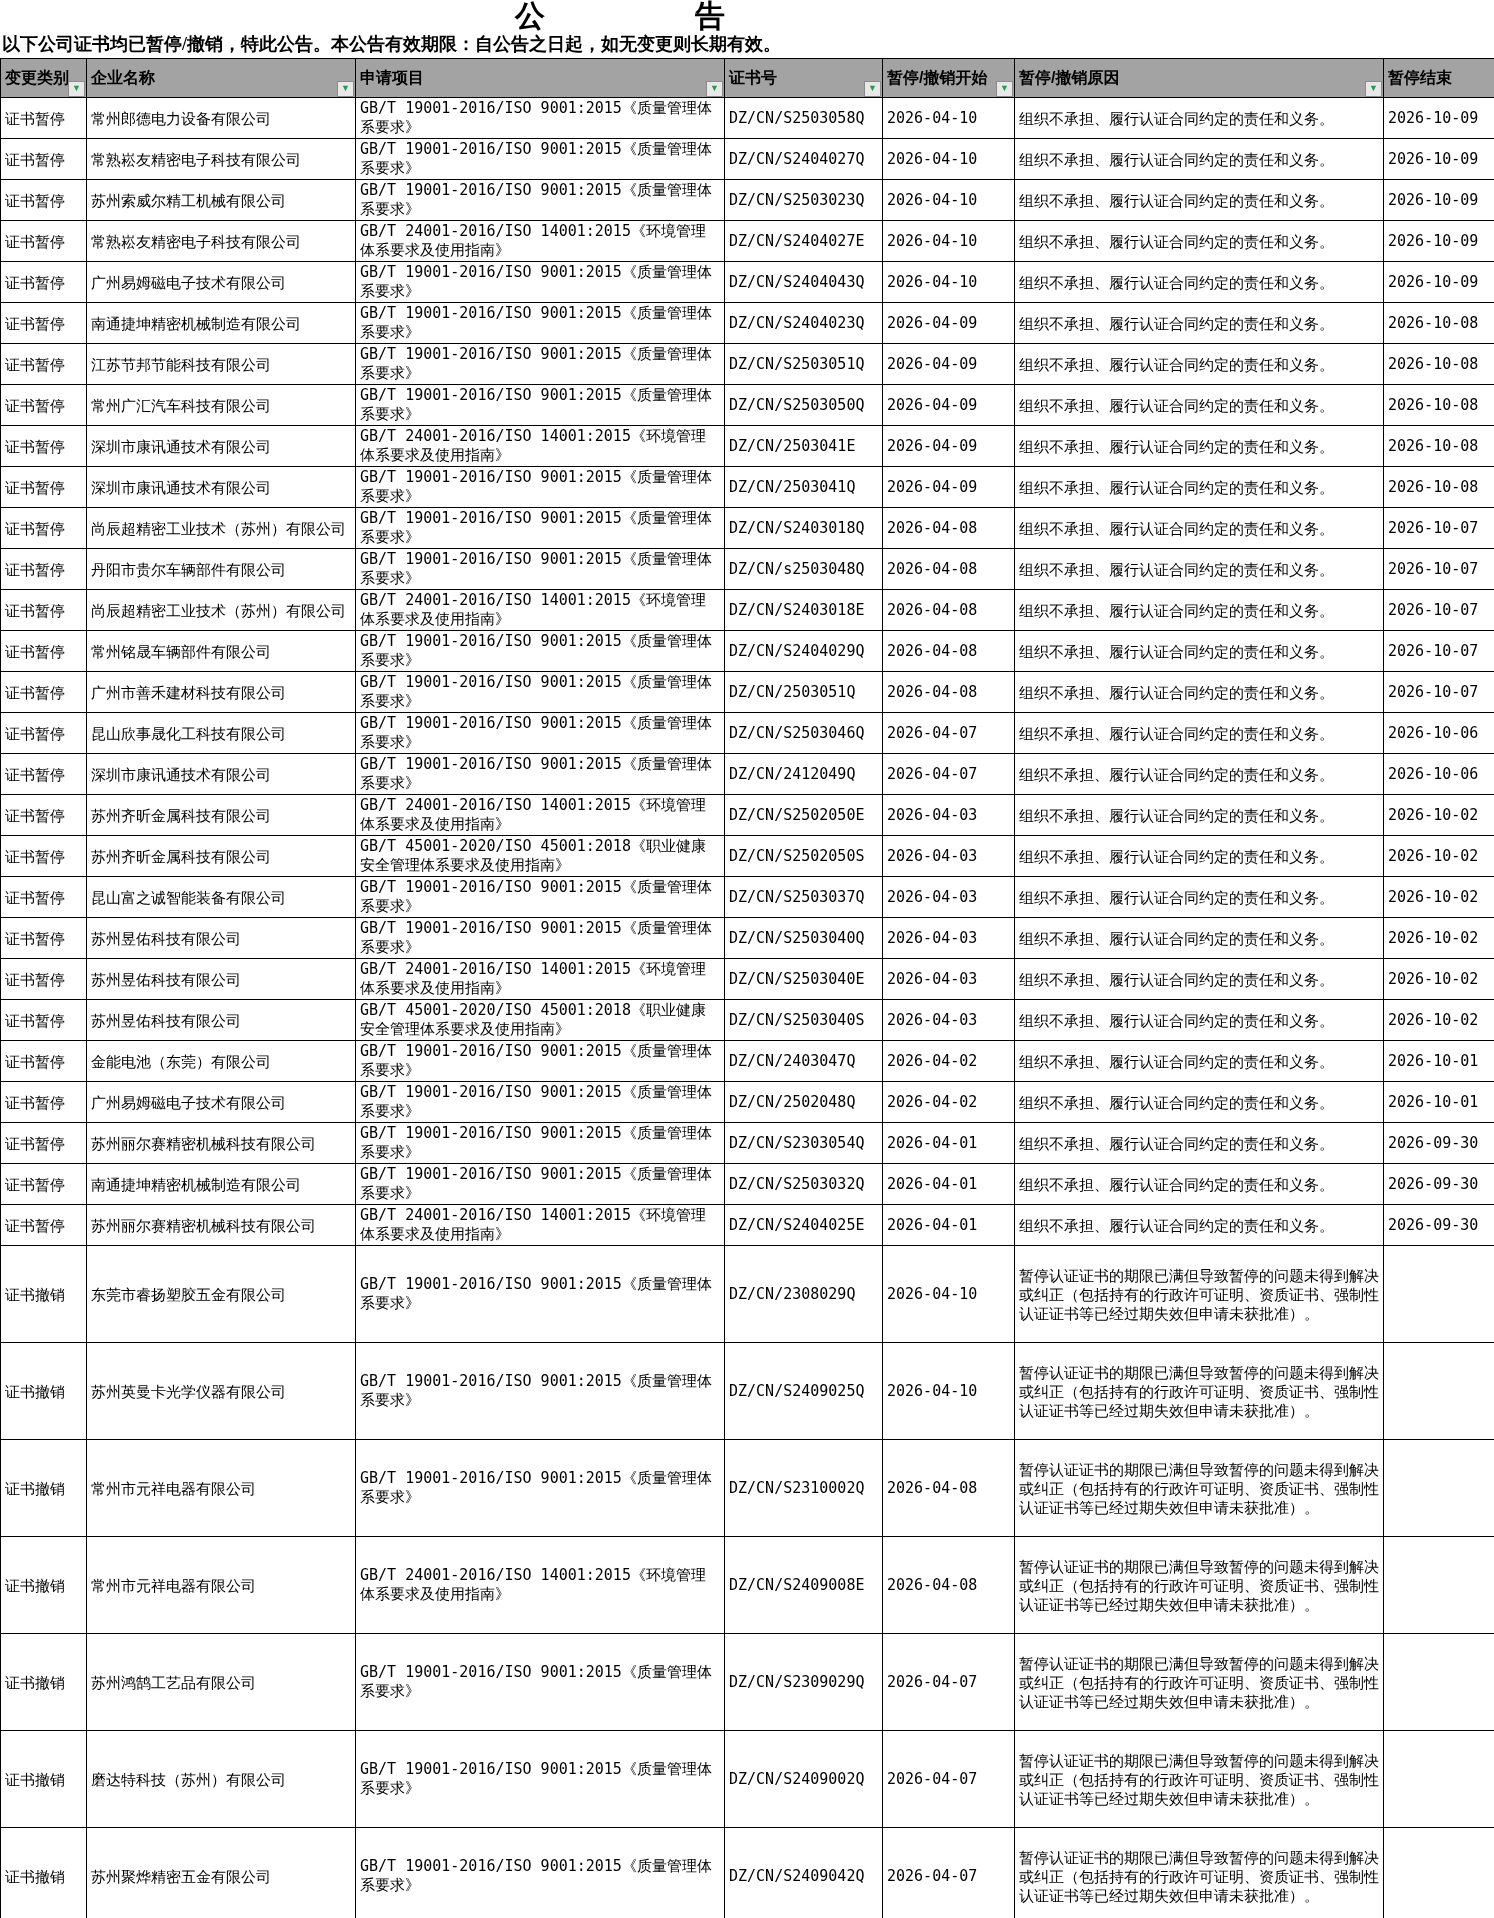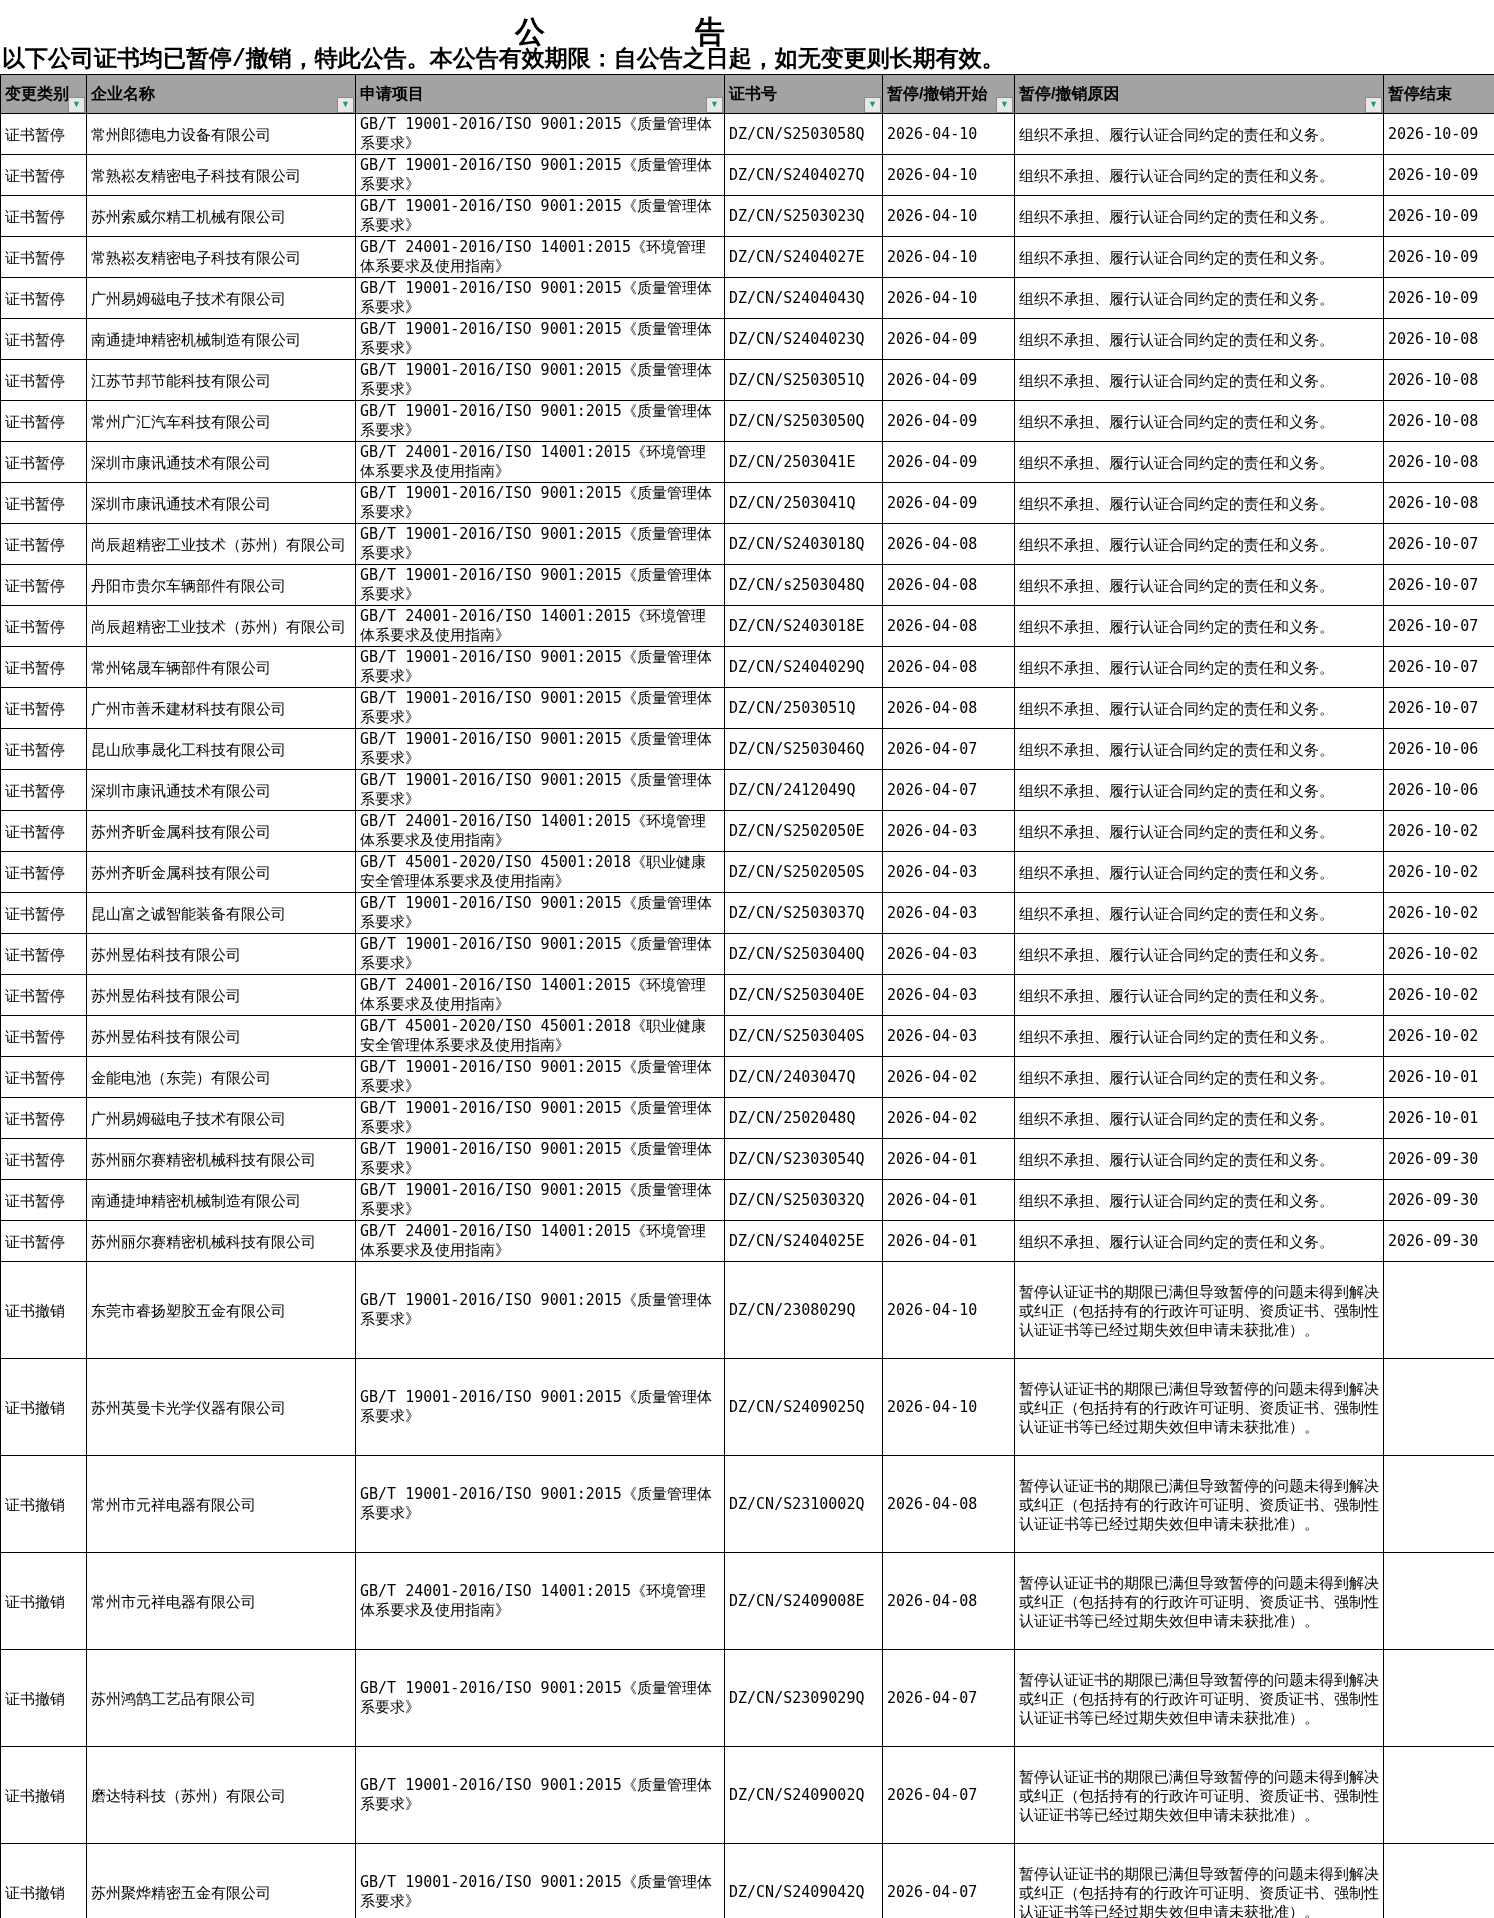--- a/index.html
+++ b/index.html
@@ -1,21 +1,21 @@
 <!DOCTYPE html>
 <html><head>
 <meta charset="utf-8">
 <style>
   html,body{margin:0;padding:0;background:#fff;}
   body{width:1494px;font-family:"DejaVu Sans Mono","Liberation Mono",monospace;color:#000;}
   .page{width:1494px;}
   .title{font-family:"Liberation Sans","DejaVu Sans",sans-serif;font-weight:bold;font-size:30px;
          line-height:32px;text-align:center;width:1240px;letter-spacing:150px;padding-left:150px;
-         box-sizing:border-box;white-space:nowrap;margin-top:16px;}
-  .notice{font-family:Liberation Mono, monospace;font-weight:bold;font-size:23px;
+         box-sizing:border-box;white-space:nowrap;}
+  .notice{font-family:Liberation Serif, serif;font-weight:bold;font-size:18px;
           line-height:22px;padding:1px 2px 3px 2px;}
   table{border-collapse:collapse;table-layout:fixed;width:1494px;}
   th,td{border:1px solid #000;padding:1px 4px;vertical-align:middle;text-align:left;
         overflow:hidden;word-break:break-word;}
   th{background:#a3a3a3;font-size:16px;font-weight:bold;position:relative;height:36px;
      font-family:"Liberation Sans","DejaVu Sans",sans-serif;}
   td{font-size:15px;line-height:19px;}
   td[data-name="cell-category"],td[data-name="cell-company"],td[data-name="cell-reason"]{
      font-family:"Liberation Sans","DejaVu Sans",sans-serif;}
   tbody tr{height:39px;}

